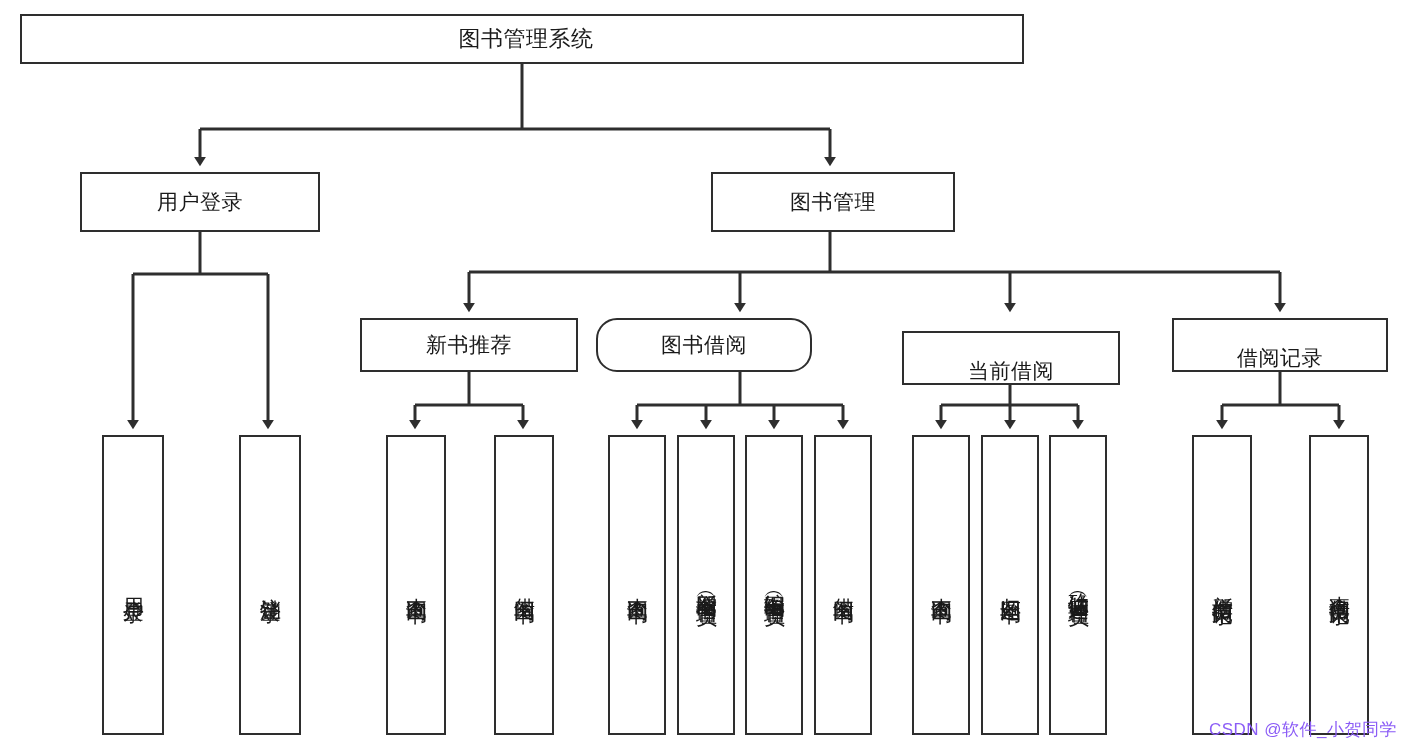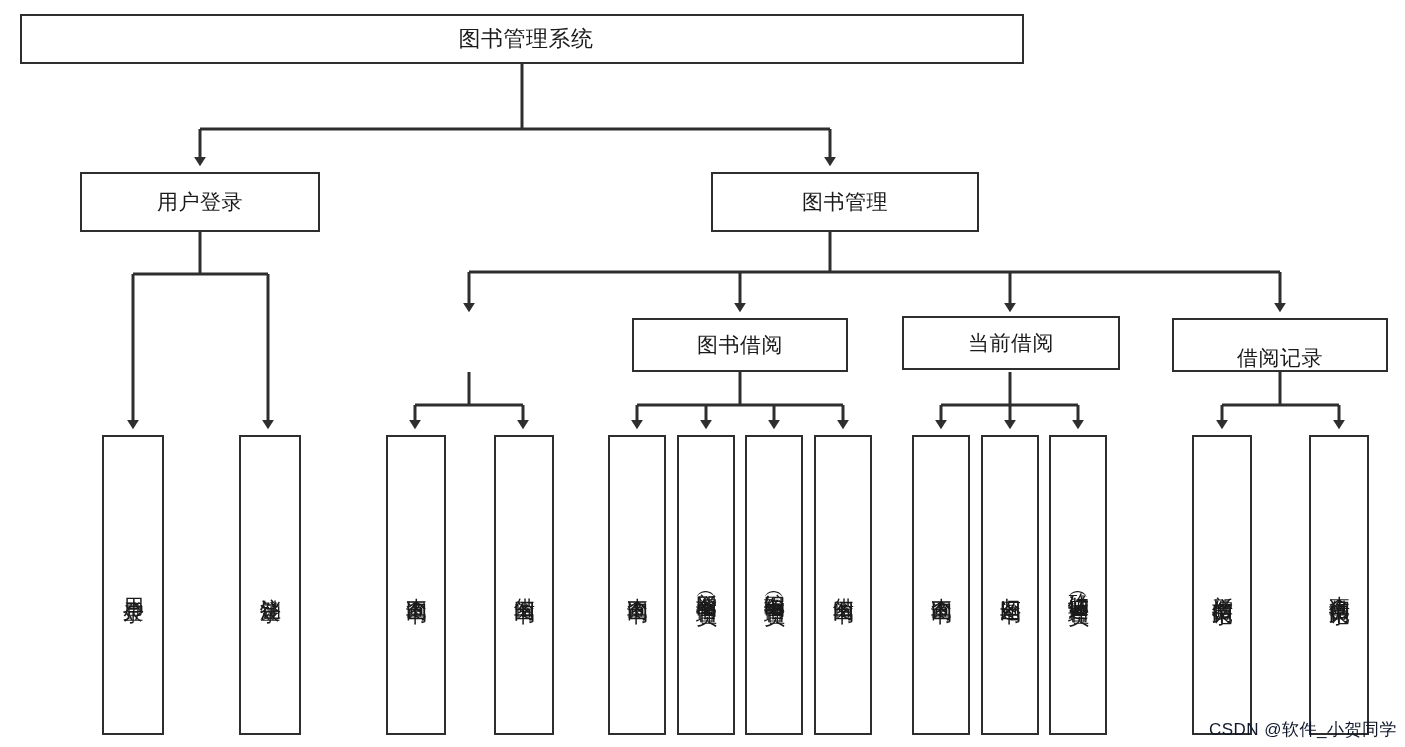--- a/index.html
+++ b/index.html
@@ -59,21 +59,21 @@
     letter-spacing: 2px;
     white-space: normal;
     max-height: 100%;
     text-align: center;
   }
   .watermark {
     position: absolute;
     right: 8px;
     bottom: 6px;
     font-size: 17px;
-    color: #0f172a;
+    color: #8b5cf6;
     letter-spacing: 0.5px;
     white-space: nowrap;
     user-select: none;
   }
 </style>
 </head>
 <body>
 
 <div id="canvas">
 
@@ -127,28 +127,31 @@
     </g>
   </svg>
 
   <div class="node level1" style="left:20px; top:14px; width:1004px; height:50px;">
     <span class="label">图书管理系统</span>
   </div>
 
   <div class="node level2" style="left:80px; top:172px; width:240px; height:60px;">
     <span class="label">用户登录</span>
   </div>
-  <div class="node level2" style="left:711px; top:172px; width:268px; height:60px;">
+  <div class="node level2" style="left:711px; top:172px; width:244px; height:60px;">
     <span class="label">图书管理</span>
   </div>
 
-  <div class="node level3" style="left:632px; top:318px; width:216px; height:54px;">
+  <div class="node level3" style="left:360px; top:318px; width:218px; height:54px;">
+    <span class="label">新书推荐</span>
+  </div>
+  <div class="node level3" style="left:596px; top:318px; width:216px; height:54px;border-radius:21px;">
     <span class="label">图书借阅</span>
   </div>
-  <div class="node level3" style="left:902px; top:316px; width:218px; height:54px;">
+  <div class="node level3" style="left:902px; top:331px; width:218px; height:54px;align-items:flex-end;">
     <span class="label">当前借阅</span>
   </div>
   <div class="node level3" style="left:1172px; top:318px; width:216px; height:54px;align-items:flex-end;">
     <span class="label">借阅记录</span>
   </div>
 
   <div class="node leaf" style="left:102px; top:435px; width:62px; height:300px;">
     <span class="label">用户登录</span>
   </div>
   <div class="node leaf" style="left:239px; top:435px; width:62px; height:300px;">

